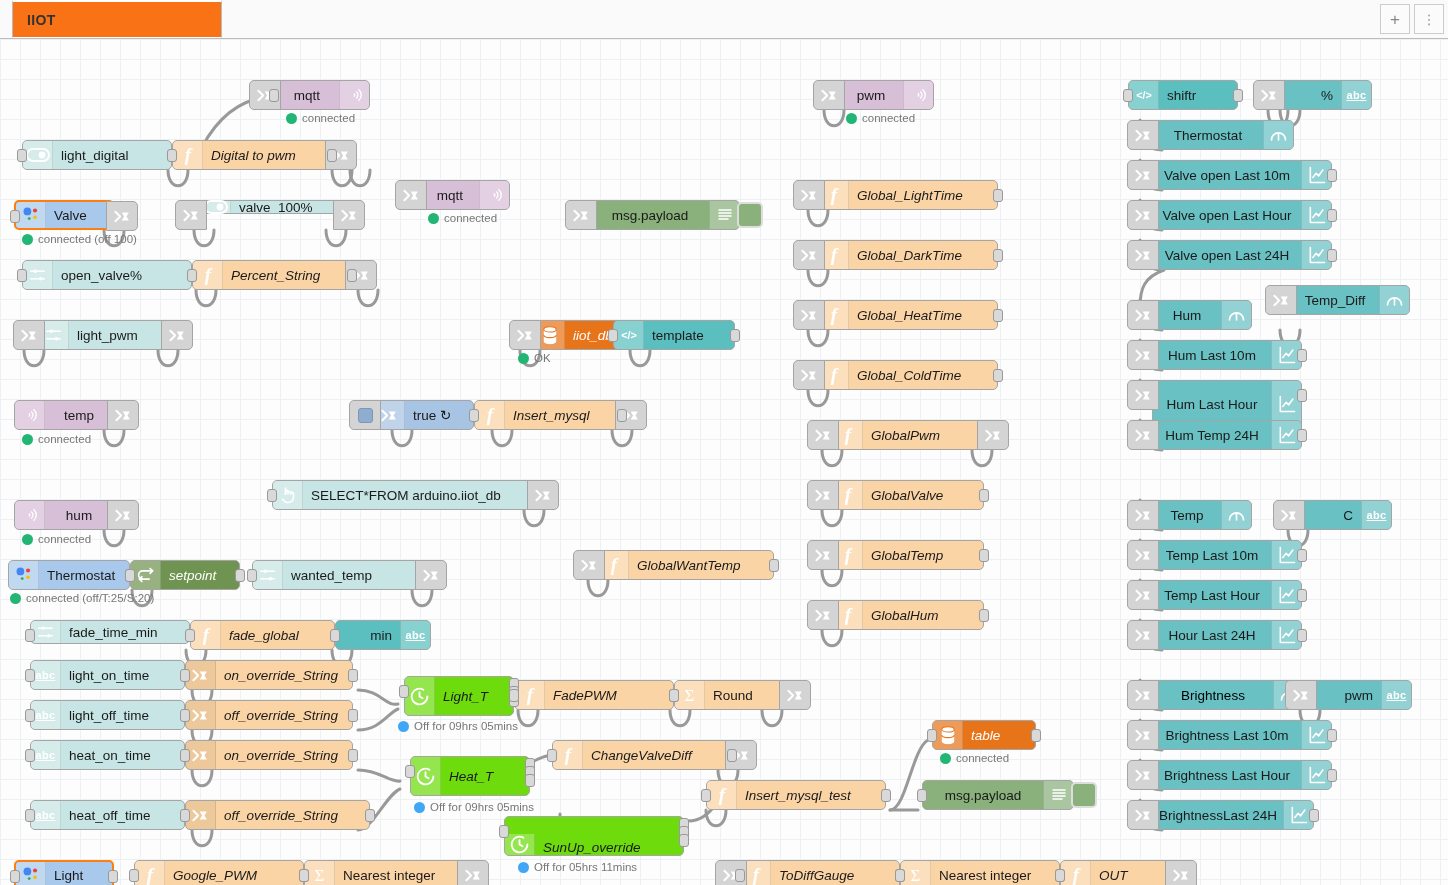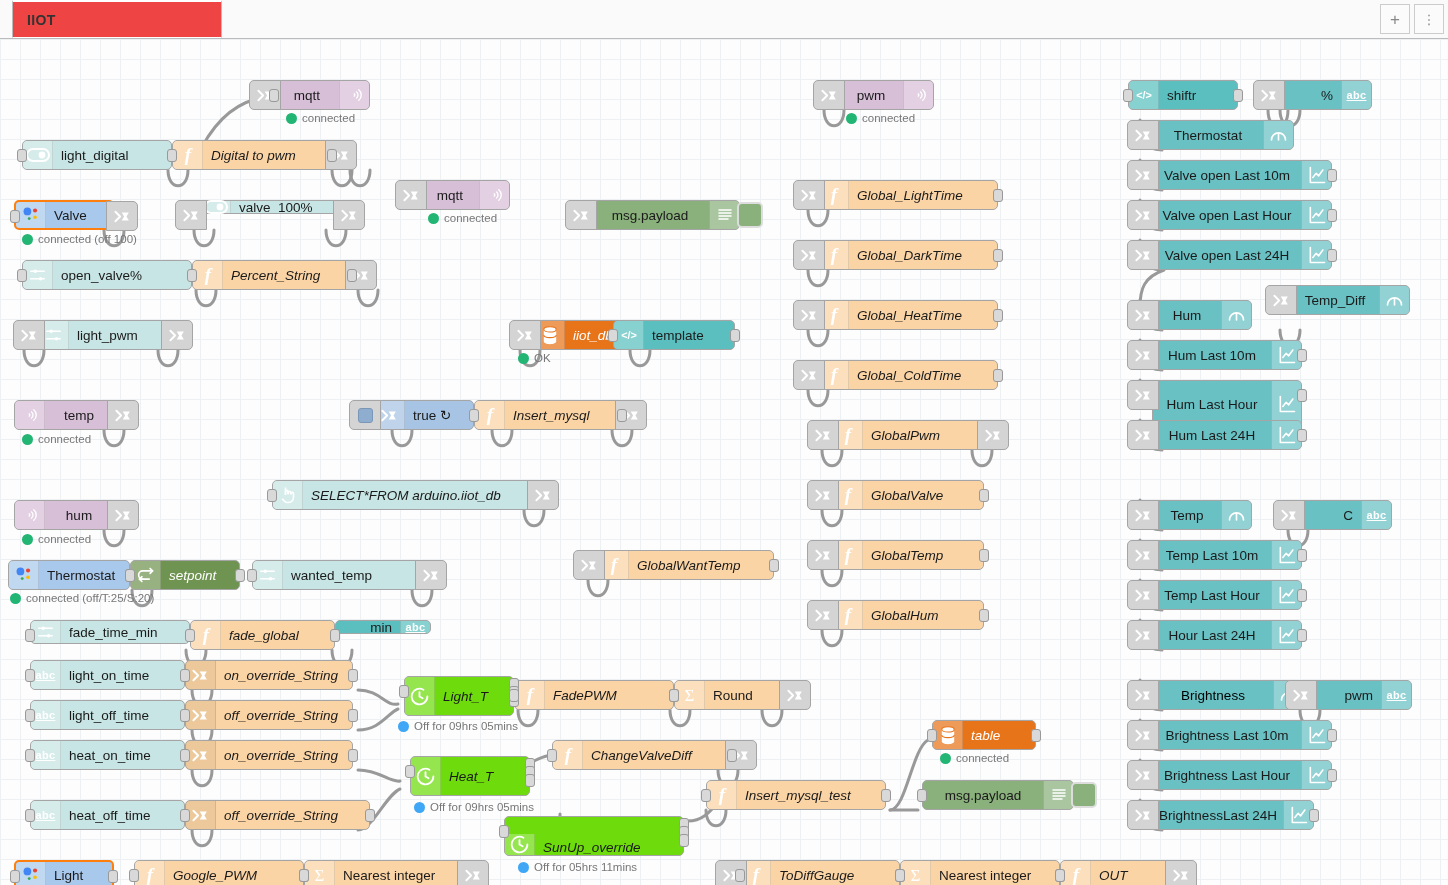--- a/index.html
+++ b/index.html
@@ -14,21 +14,21 @@
   
   #workspace-tabbar {
     position: absolute; left: 0; top: 0;
     width: 1448px; height: 39px;
     background: #fafafa;
     border-bottom: 1px solid #bbb;
     display: flex; align-items: flex-end;
   }
   .tab {
     height: 38px; min-width: 210px;
-    background: #ef4444;
+    background: #f97316;
     border: 1px solid #bbb; border-bottom: 1px solid #fff;
     border-top: 2px solid #ffffff;
     margin-left: 12px;
     display: flex; align-items: center;
     padding: 0 14px;
     font-size: 14px; font-weight: bold; color: #333;
     letter-spacing: .4px;
     position: relative; z-index: 3;
   }
   .tabbar-spacer { flex: 1; }
@@ -521,21 +521,21 @@
           <svg class="gi" width="16" height="20" viewBox="0 0 16 20">
             <text x="8" y="16" font-family="Liberation Serif, serif" font-size="19" font-style="italic" font-weight="bold" fill="#fff" text-anchor="middle">f</text>
           </svg>
         </div>
         <div class="body">
           <span class="label">Insert_mysql</span>
         </div>
         <span class="port in"></span>
         <span class="port out"></span>
       </div>
-      <div class="node c-teal" style="left: 272px; top: 441px; width: 262px; height: 30px; font-style: italic;">
+      <div class="node c-teal" style="left: 272px; top: 441px; width: 262px; height: 30px;">
         <div class="greyblk r">
           <svg class="gi" width="19" height="19" viewBox="0 0 24 24">
             <path d="M3 6 L9 12 L3 18" stroke="#fff" stroke-width="2.4" fill="none" stroke-linecap="round" stroke-linejoin="round"></path>
             <path d="M11 7h9l-3 5 3 5h-9l3-5z" fill="#fff"></path>
           </svg>
         </div>
         <div class="iconcell light">
           <svg class="gi" width="20" height="20" viewBox="0 0 24 24" fill="none" stroke="#fff" stroke-width="1.9" stroke-linejoin="round">
             <path d="M9 3v9"></path>
             <path d="M9 12V8a1.6 1.6 0 0 1 3.2 0v3"></path>
@@ -642,21 +642,21 @@
           <svg class="gi" width="16" height="20" viewBox="0 0 16 20">
             <text x="8" y="16" font-family="Liberation Serif, serif" font-size="19" font-style="italic" font-weight="bold" fill="#fff" text-anchor="middle">f</text>
           </svg>
         </div>
         <div class="body">
           <span class="label">fade_global</span>
         </div>
         <span class="port in"></span>
         <span class="port out"></span>
       </div>
-      <div class="node c-teal-d" style="left: 335px; top: 581px; width: 96px; height: 14px;">
+      <div class="node c-teal-d" style="left: 335px; top: 581px; width: 96px; height: 30px;">
         <div class="body right">
           <span class="label" style="color:#1a1a1a">min</span>
         </div>
         <div class="iconcell light right">
           <span class="abc">abc</span>
         </div>
       </div>
       <div class="node c-teal" style="left: 30px; top: 621px; width: 155px; height: 30px;">
         <div class="iconcell light">
           <span class="abc">abc</span>
@@ -1334,21 +1334,21 @@
         <span class="port out"></span>
       </div>
       <div class="node c-teal-dash" style="left: 1152px; top: 381px; width: 150px; height: 30px;">
         <div class="greyblk l">
           <svg class="gi" width="19" height="19" viewBox="0 0 24 24">
             <path d="M3 6 L9 12 L3 18" stroke="#fff" stroke-width="2.4" fill="none" stroke-linecap="round" stroke-linejoin="round"></path>
             <path d="M11 7h9l-3 5 3 5h-9l3-5z" fill="#fff"></path>
           </svg>
         </div>
         <div class="body center">
-          <span class="label" style="color:#1a1a1a">Hum Last 24H</span>
+          <span class="label" style="color:#1a1a1a">Hum Temp 24H</span>
         </div>
         <div class="iconcell light right">
           <svg class="gi" width="20" height="20" viewBox="0 0 24 24" fill="none" stroke="#fff" stroke-width="1.9" stroke-linecap="round" stroke-linejoin="round">
             <path d="M4 3v18h17"></path>
             <path d="M7 15l4-5 3 3 5-7"></path>
           </svg>
         </div>
         <span class="port out"></span>
       </div>
       <div class="node c-teal-dash" style="left: 1152px; top: 461px; width: 100px; height: 30px;">

